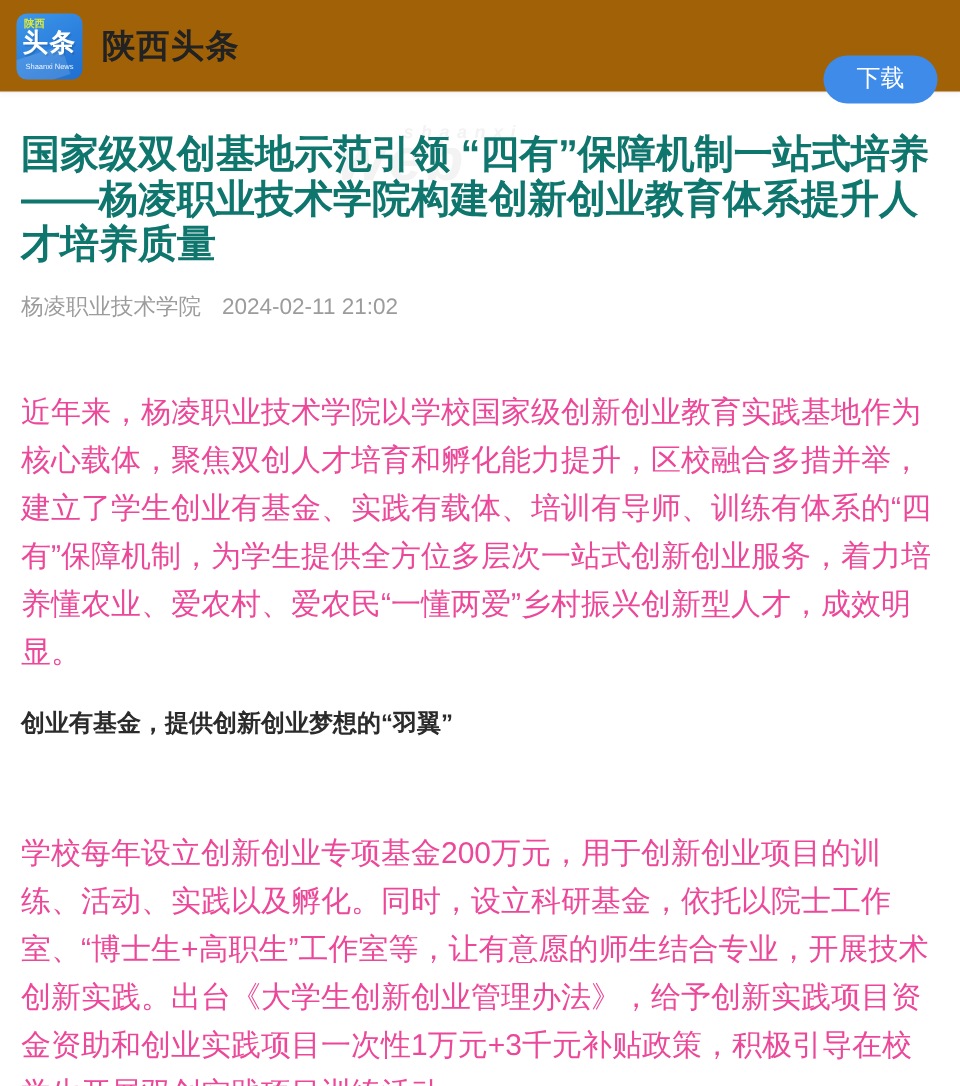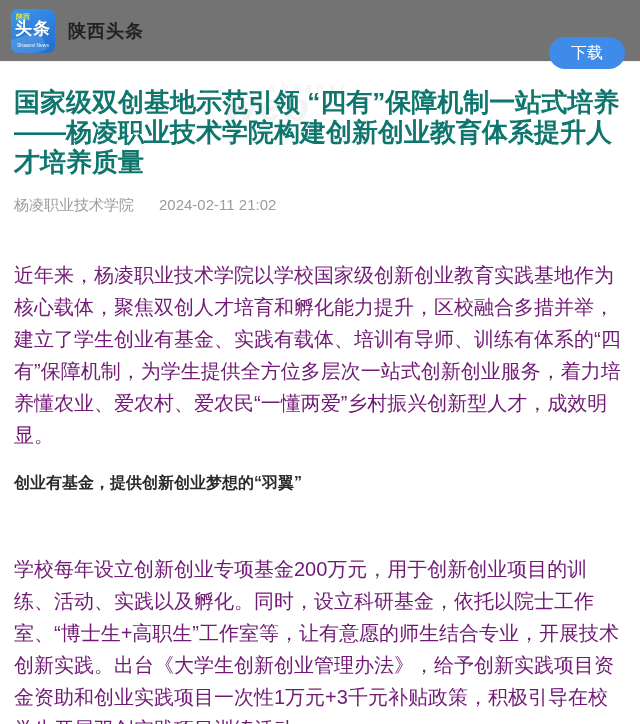--- a/index.html
+++ b/index.html
@@ -12,21 +12,21 @@
     overflow: hidden;
     position: relative;
   }
 
   
   .app-header {
     height: 62px;
     display: flex;
     align-items: center;
     padding: 0 15px 0 11px;
-    background: #737373;
+    background: #a16207;
     border-bottom: 1px solid #f0f0f0;
     box-shadow: 0 1px 3px rgba(0,0,0,0.03);
     position: relative;
     z-index: 5;
   }
   .logo {
     width: 44px;
     height: 44px;
     border-radius: 7px;
     background: linear-gradient(150deg, #3e97e8 0%, #2b7fdd 55%, #1f6fd0 100%);
@@ -65,21 +65,21 @@
     position: absolute;
     bottom: 5px; left: 0; right: 0;
     text-align: center;
     color: #eaf3ff;
     font-size: 5px;
     line-height: 5px;
     white-space: nowrap;
   }
   .app-name {
     margin-left: 13px;
-    font-size: 18px;
+    font-size: 22px;
     font-weight: bold;
     color: #222222;
     font-family: "Liberation Serif", "DejaVu Serif", serif;
     letter-spacing: 1px;
   }
   .download-btn {
     margin-left: auto;
     border: none;
     background: #3e8bea;
     color: #ffffff;
@@ -130,28 +130,28 @@
     color: #0f766e;
   }
   .byline {
     position: relative;
     z-index: 1;
     margin-top: 18px;
     font-size: 15px;
     line-height: 20px;
     color: #9c9c9c;
     display: flex;
-    gap: 25px;
+    gap: 14px;
   }
   .body-par {
     position: relative;
     z-index: 1;
     font-size: 20px;
     line-height: 32px;
-    color: #701a75;
+    color: #ec4899;
   }
   .par-1 { margin-top: 44px; }
   .par-2 { margin-top: 56px; }
   .section-heading {
     position: relative;
     z-index: 1;
     margin-top: 18px;
     font-size: 16px;
     line-height: 28px;
     font-weight: bold;

